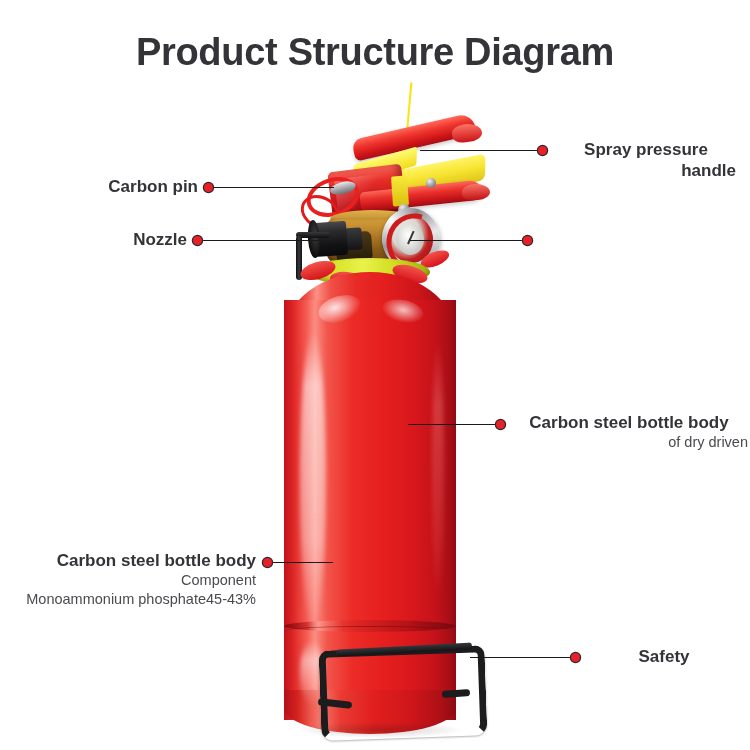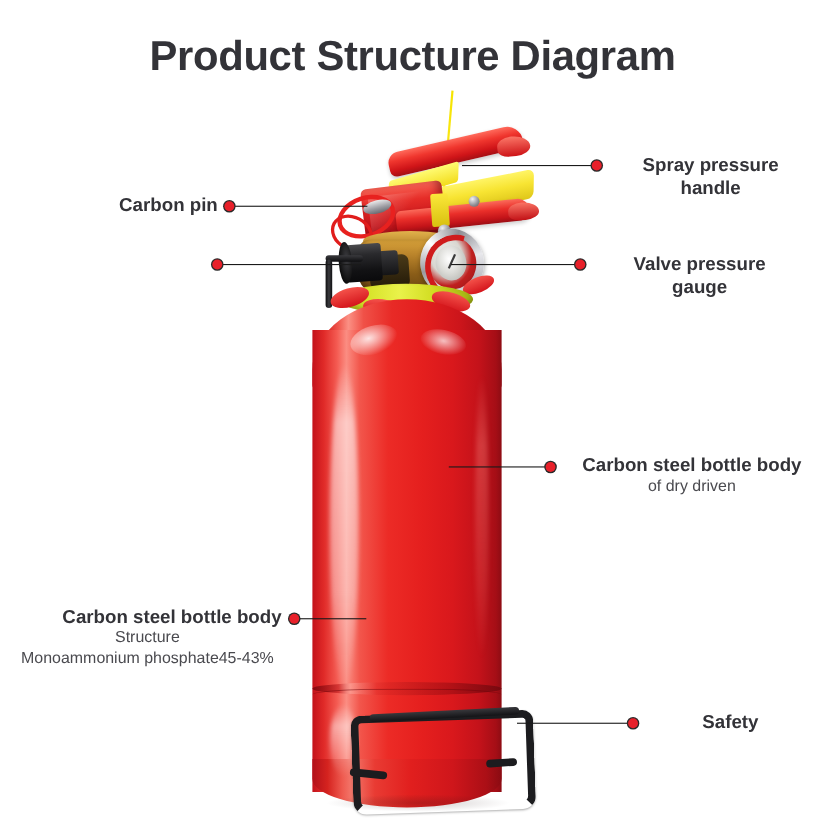--- a/index.html
+++ b/index.html
@@ -43,21 +43,21 @@
     line-height: 21px;
     white-space: nowrap;
   }
   .label-sub {
     font-size: 14.5px;
     font-weight: normal;
     color: #4a4a4f;
     line-height: 19px;
     white-space: nowrap;
   }
-  .ctr { text-align: center; }
+  .ctr { text-align: right; }
   .rgt { text-align: right; }
   .lft { text-align: center; }
 
   
   .leader {
     position: absolute;
     height: 0;
     border-top: 1.4px solid #1a1a1a;
   }
   .dot {
@@ -673,34 +673,33 @@
 
   <div class="label-block" style="left:556px; top:139px; width:180px;">
     <div class="label-main lft">Spray pressure</div>
     <div class="label-main ctr">handle</div>
   </div>
 
   <div class="label-block" style="left:0px; top:176px; width:198px;">
     <div class="label-main rgt">Carbon pin</div>
   </div>
 
-
-  <div class="label-block" style="left:541px; top:229px; width:190px;">
-    <div class="label-main lft">Valve pressure</div>
-    <div class="label-main ctr">gauge</div>
+  <div class="label-block" style="left:0px; top:229px; width:187px;">
+    <div class="label-main rgt">Nozzle</div>
   </div>
+
 
   <div class="label-block" style="left:510px; top:412px; width:238px;">
     <div class="label-main lft">Carbon steel bottle body</div>
     <div class="label-sub ctr">of dry driven</div>
   </div>
 
   <div class="label-block" style="left:12px; top:550px; width:244px;">
     <div class="label-main rgt">Carbon steel bottle body</div>
-    <div class="label-sub ctr">Structure</div>
+    <div class="label-sub ctr">Component</div>
     <div class="label-sub ctr">Monoammonium phosphate45-43%</div>
   </div>
 
   <div class="label-block" style="left:589px; top:646px; width:150px;">
     <div class="label-main lft">Safety</div>
   </div>
 
 </div>
 
 </body></html>

